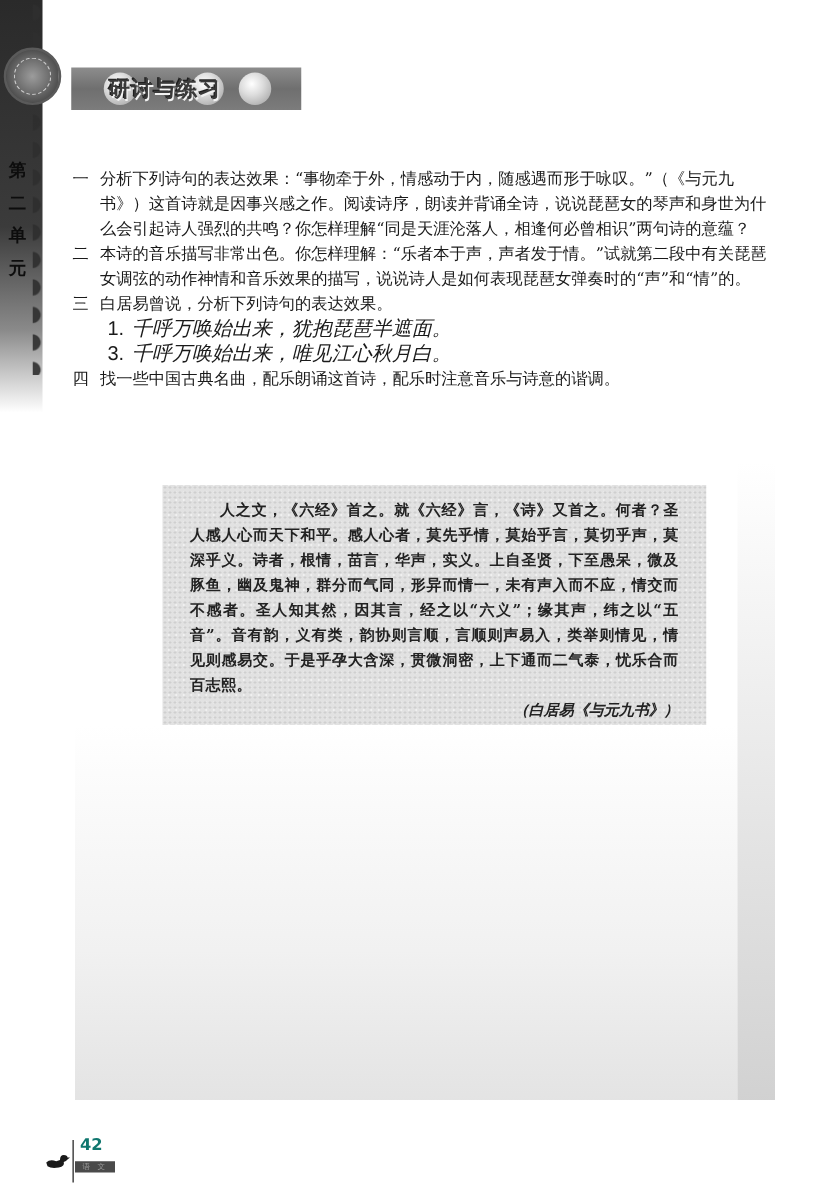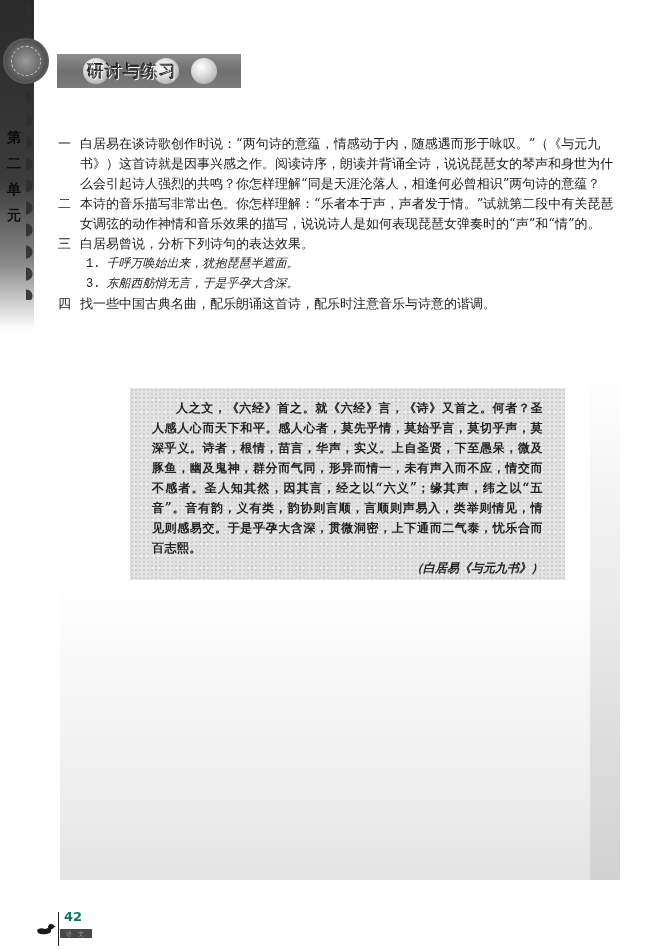--- a/index.html
+++ b/index.html
@@ -85,21 +85,21 @@
       width: 26px;
       height: 26px;
       border-radius: 50%;
       background: radial-gradient(circle at 40% 35%, #ffffff 0%, #dcdcdc 40%, #9a9a9a 100%);
       top: 4px;
     }
     .banner-title {
       position: relative;
       font-family: "DejaVu Sans", sans-serif;
       font-size: 17px;
-      font-weight: normal;
+      font-weight: bold;
       color: #3a3a3a;
       letter-spacing: 1px;
       text-shadow: 1px 1px 0 #f2f2f2, -1px -1px 0 #1f1f1f;
       z-index: 2;
     }
 
     
     .exercises {
       position: absolute;
       left: 58px;
@@ -116,22 +116,22 @@
       width: 22px;
       flex: 0 0 22px;
     }
     .ex-body {
       flex: 1;
     }
     .sub-list {
       margin: 0;
       padding: 0 0 0 22px;
       list-style: none;
-      font-family: Liberation Mono, monospace;
-      font-size: 12px;
+      font-family: Liberation Sans, sans-serif;
+      font-size: 16px;
       line-height: 20px;
       font-style: italic;
     }
     .sub-list li {
       padding-left: 6px;
     }
     .sub-num { margin-right: 6px; font-style: normal; }
 
     
     .quote-box {
@@ -245,36 +245,36 @@
 <div class="banner">
   <span class="banner-bubble" style="left:26px"></span>
   <span class="banner-bubble" style="left:96px"></span>
   <span class="banner-bubble" style="left:134px"></span>
   <span class="banner-title">研讨与练习</span>
 </div>
 
 <div class="exercises">
   <div class="exercise">
     <span class="ex-num">一</span>
-    <span class="ex-body">白居易在谈诗歌创作时说：“两句诗的意蕴，情感动于内，随感遇而形于咏叹。”（《与元九书》）这首诗就是因事兴感之作。阅读诗序，朗读并背诵全诗，说说琵琶女的琴声和身世为什么会引起诗人强烈的共鸣？你怎样理解“同是天涯沦落人，相逢何必曾相识”两句诗的意蕴？</span>
+    <span class="ex-body">分析下列诗句的表达效果：“事物牵于外，情感动于内，随感遇而形于咏叹。”（《与元九书》）这首诗就是因事兴感之作。阅读诗序，朗读并背诵全诗，说说琵琶女的琴声和身世为什么会引起诗人强烈的共鸣？你怎样理解“同是天涯沦落人，相逢何必曾相识”两句诗的意蕴？</span>
   </div>
   <div class="exercise">
     <span class="ex-num">二</span>
     <span class="ex-body">本诗的音乐描写非常出色。你怎样理解：“乐者本于声，声者发于情。”试就第二段中有关琵琶女调弦的动作神情和音乐效果的描写，说说诗人是如何表现琵琶女弹奏时的“声”和“情”的。</span>
   </div>
   <div class="exercise">
     <span class="ex-num">三</span>
     <span class="ex-body">白居易曾说，分析下列诗句的表达效果。</span>
   </div>
   <ul class="sub-list">
     <li>
       <span class="sub-num">1.</span><span>千呼万唤始出来，犹抱琵琶半遮面。</span>
     </li>
     <li>
-      <span class="sub-num">3.</span><span>东船西舫悄无言，于是乎孕大含深。</span>
+      <span class="sub-num">3.</span><span>千呼万唤始出来，唯见江心秋月白。</span>
     </li>
   </ul>
   <div class="exercise">
     <span class="ex-num">四</span>
     <span class="ex-body">找一些中国古典名曲，配乐朗诵这首诗，配乐时注意音乐与诗意的谐调。</span>
   </div>
 </div>
 
 <div class="quote-box">
   <p class="quote-text">人之文，《六经》首之。就《六经》言，《诗》又首之。何者？圣人感人心而天下和平。感人心者，莫先乎情，莫始乎言，莫切乎声，莫深乎义。诗者，根情，苗言，华声，实义。上自圣贤，下至愚呆，微及豚鱼，幽及鬼神，群分而气同，形异而情一，未有声入而不应，情交而不感者。圣人知其然，因其言，经之以“六义”；缘其声，纬之以“五音”。音有韵，义有类，韵协则言顺，言顺则声易入，类举则情见，情见则感易交。于是乎孕大含深，贯微洞密，上下通而二气泰，忧乐合而百志熙。</p>

